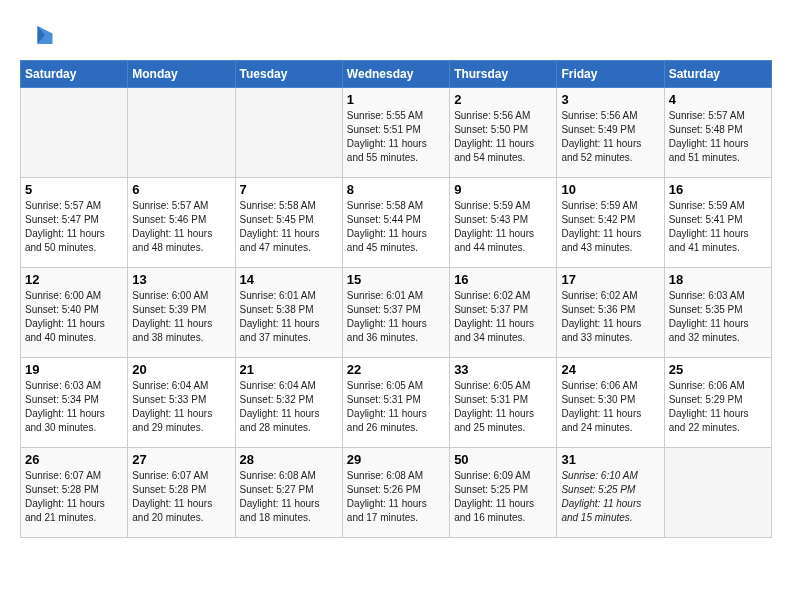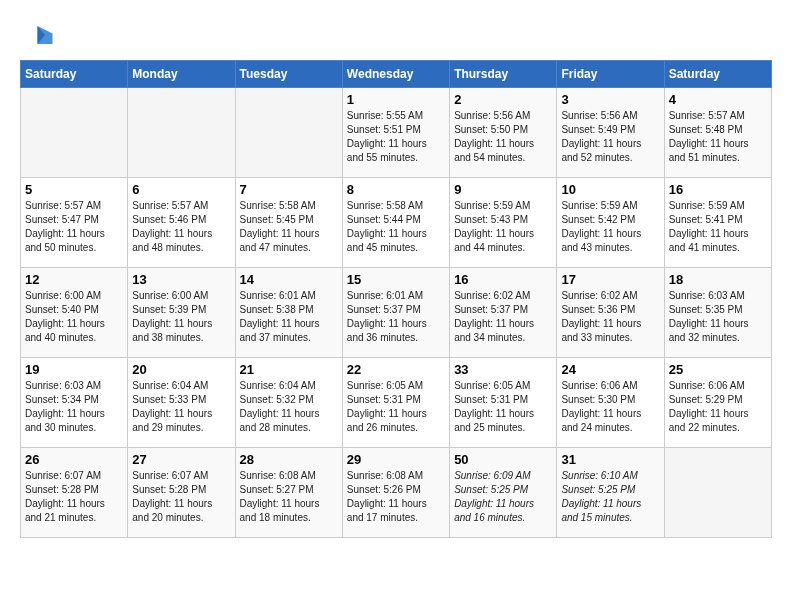--- a/index.html
+++ b/index.html
@@ -336,21 +336,21 @@
         </td>
         <td>
           <span class="day-num">29</span>
           <div class="day-info" style="white-space: pre-line;">Sunrise: 6:08 AM
 Sunset: 5:26 PM
 Daylight: 11 hours
 and 17 minutes.</div>
         </td>
         <td>
           <span class="day-num">50</span>
-          <div class="day-info" style="white-space: pre-line; font-style: italic;">Sunrise: 6:09 AM
+          <div class="day-info" style="white-space: pre-line;">Sunrise: 6:09 AM
 Sunset: 5:25 PM
 Daylight: 11 hours
 and 16 minutes.</div>
         </td>
         <td>
           <span class="day-num">31</span>
           <div class="day-info" style="white-space: pre-line; font-style: italic;">Sunrise: 6:10 AM
 Sunset: 5:25 PM
 Daylight: 11 hours
 and 15 minutes.</div>

